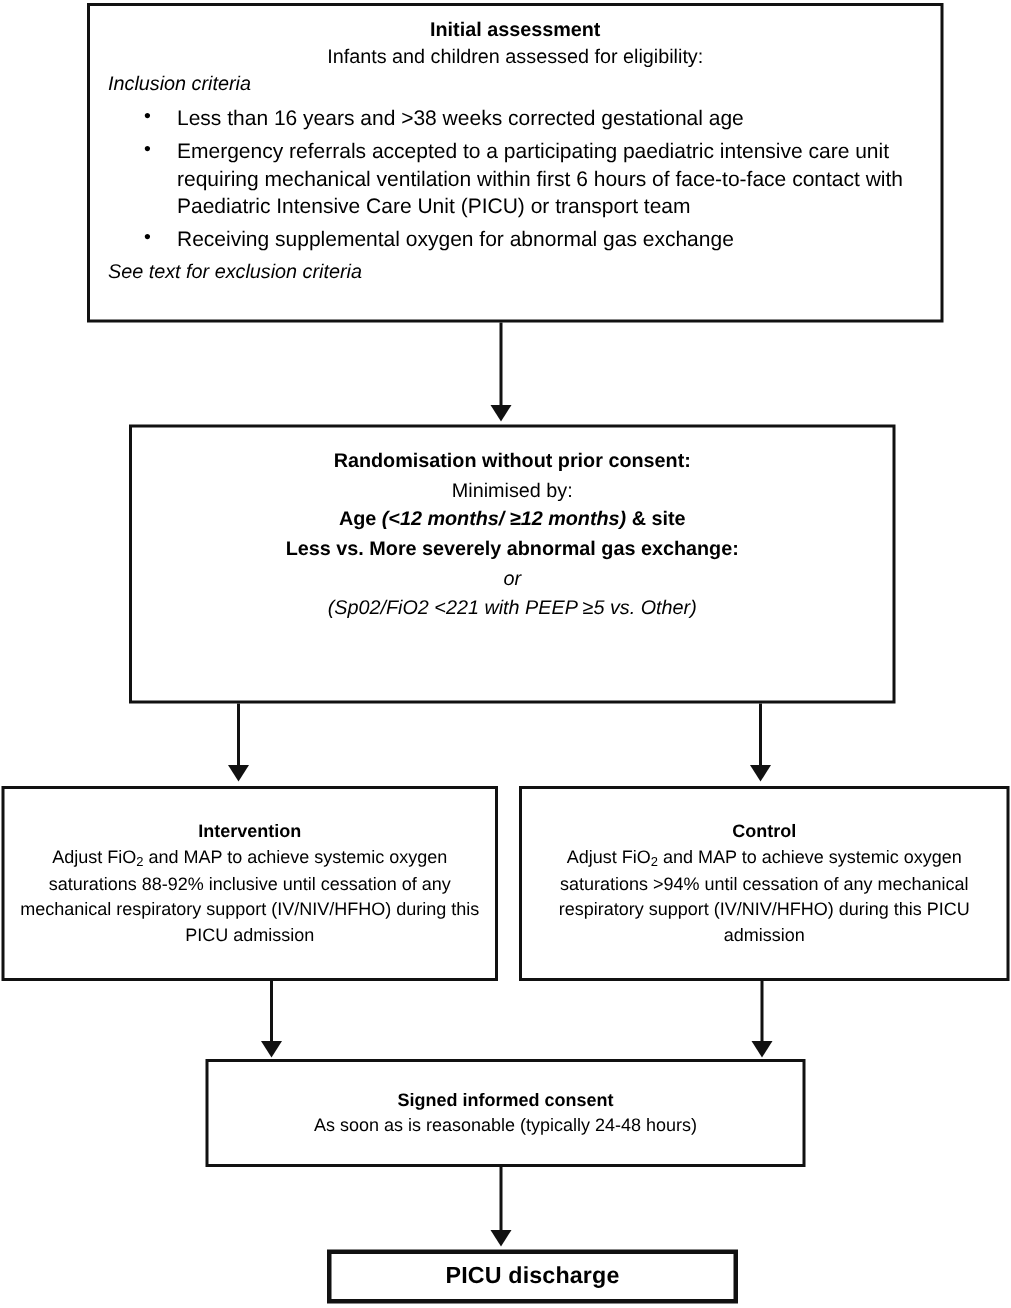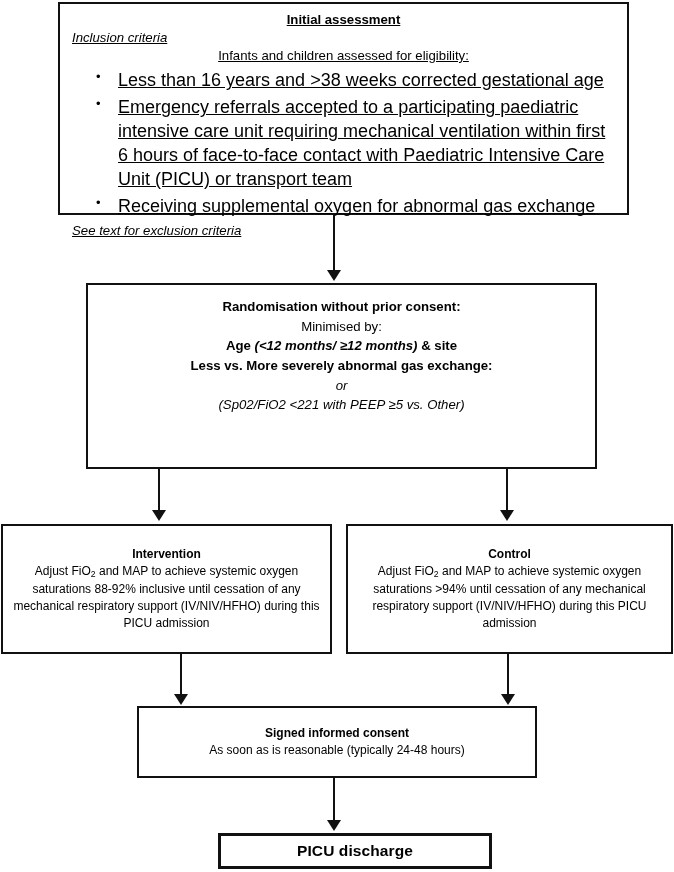--- a/index.html
+++ b/index.html
@@ -34,32 +34,31 @@
   .bi { font-weight: bold; font-style: italic; }
 
   .t { font-size: 13.2px; line-height: 1.30; }
   .t2 { font-size: 12px; line-height: 1.42; }
 
   
   #box-initial {
     left: 58px; top: 2px; width: 571px; height: 213px;
     justify-content: flex-start;
     padding: 7px 12px 0 12px;
-    text-decoration: underline;
   }
   #box-initial .line { margin: 0 0 1px 0; }
   ul.criteria {
     margin: 4px 0 0 0;
     padding: 0 8px 0 46px;
     list-style: none;
   }
   ul.criteria li {
     position: relative;
     margin: 0 0 3px 0;
-    font-size: 18px;
+    font-size: 14px;
     line-height: 1.33;
     text-align: left;
   }
   ul.criteria li::before {
     content: "\2022";
     position: absolute;
     left: -22px;
     top: -1px;
     font-size: 13px;
   }
@@ -119,22 +118,22 @@
   }
   sub { font-size: .72em; vertical-align: -0.25em; }
 </style>
 </head>
 <body>
 
 <div id="canvas">
 
   <div class="box" id="box-initial">
     <div class="line ctr bold t">Initial assessment</div>
+    <div class="line ctr t">Infants and children assessed for eligibility:</div>
     <div class="line lft ital t">Inclusion criteria</div>
-    <div class="line ctr t">Infants and children assessed for eligibility:</div>
     <ul class="criteria">
       <li>Less than 16 years and &gt;38 weeks corrected gestational age</li>
       <li>Emergency referrals accepted to a participating paediatric intensive care unit requiring mechanical ventilation within first 6 hours of face-to-face contact with Paediatric Intensive Care Unit (PICU) or transport team</li>
       <li>Receiving supplemental oxygen for abnormal gas exchange</li>
     </ul>
     <div class="line lft ital t" id="exclusion-note">See text for exclusion criteria</div>
   </div>
 
   <div class="vline" style="left:333px; top:215px; height:57px;"></div>
   <div class="arrowhead" style="left:327px; top:270px;"></div>

